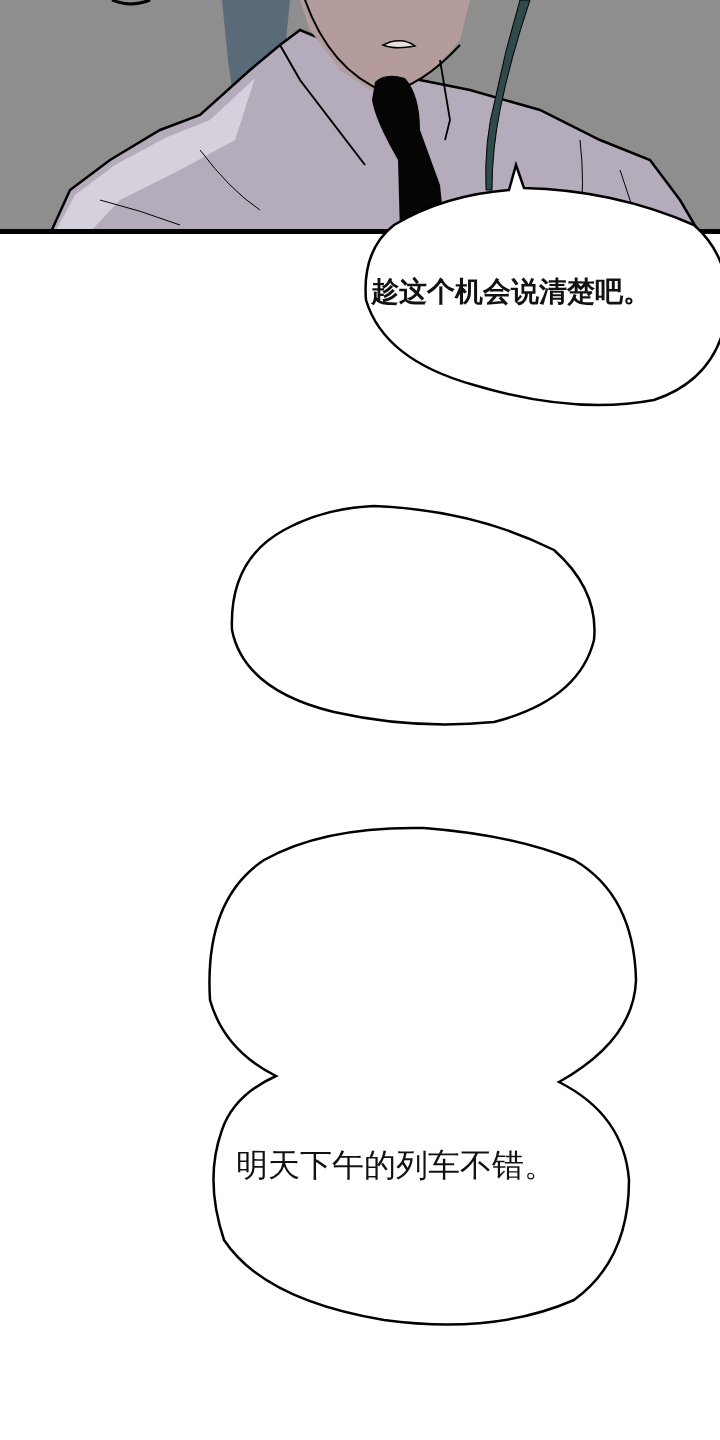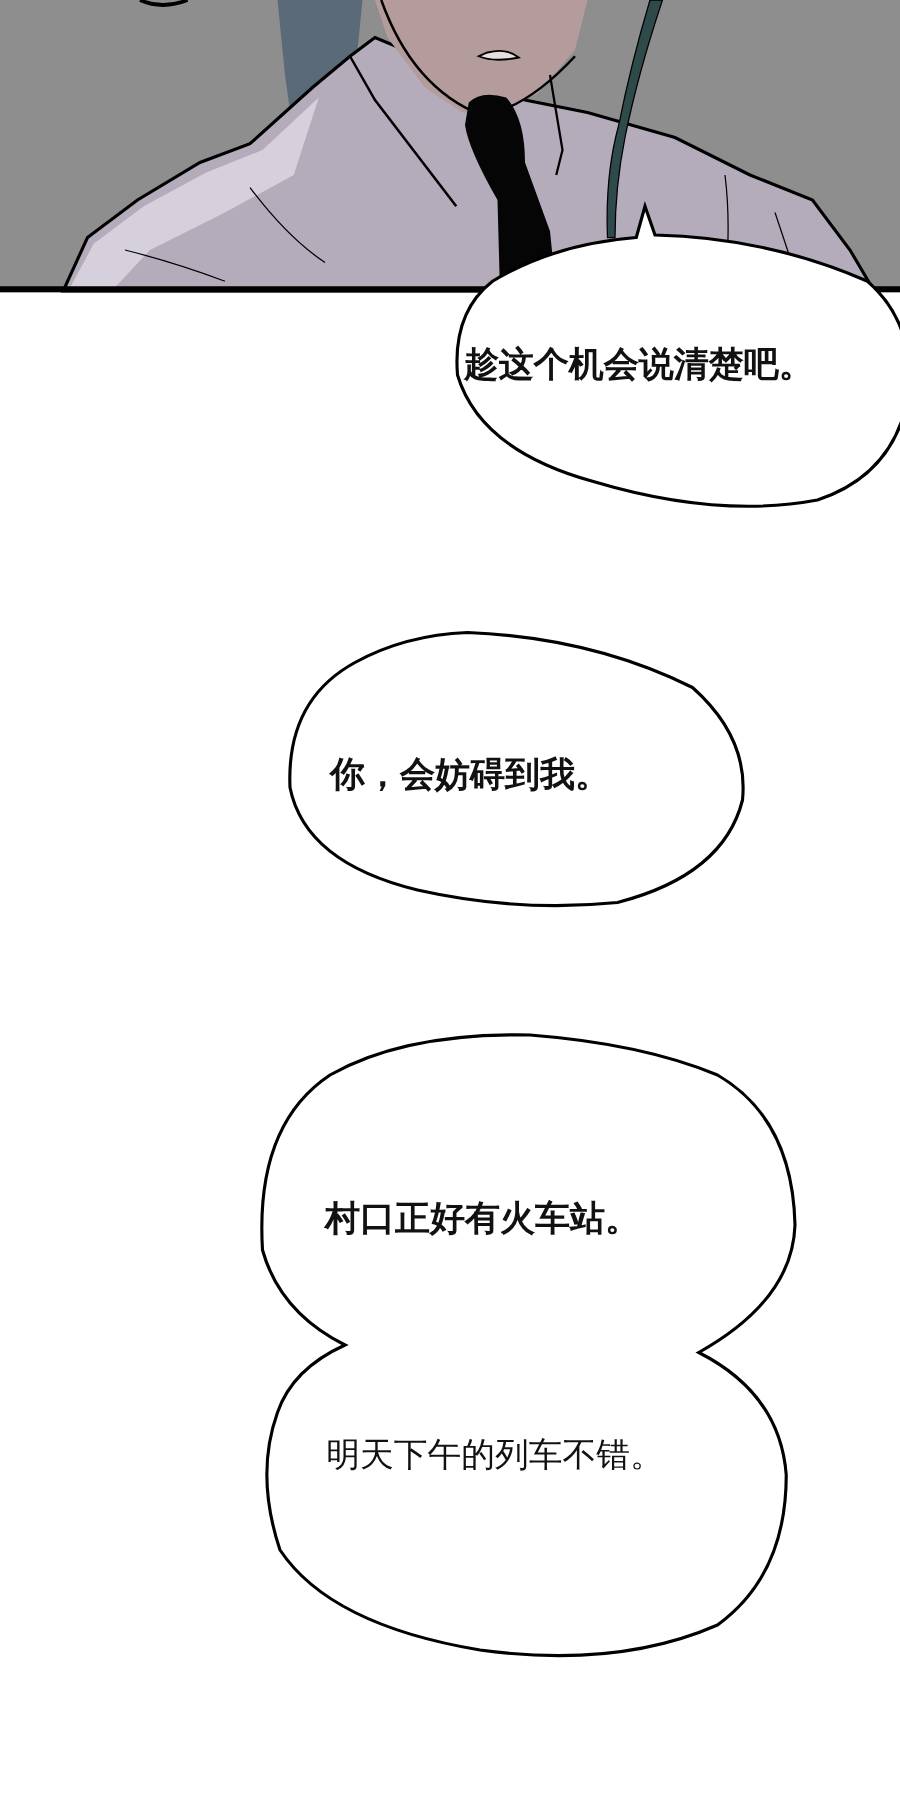--- a/index.html
+++ b/index.html
@@ -4,21 +4,21 @@
   <style>
     html, body { margin: 0; padding: 0; background: #ffffff; }
     body { width: 720px; height: 1440px; position: relative; overflow: hidden; font-family: "DejaVu Sans", "Liberation Sans", sans-serif; }
     .art-panel { position: absolute; left: 0; top: 0; width: 720px; height: 234px; overflow: hidden; }
     .art-panel svg { display: block; }
     .bubble-layer { position: absolute; left: 16px; top: 0; width: 720px; height: 1440px; pointer-events: none; padding-left: 38px; }
     .bubble-text { position: absolute; color: #111; font-weight: bold; text-align: center; white-space: nowrap; letter-spacing: 0px; }
     .t1 { left: 310px; top: 272px; width: 370px; font-size: 28px; line-height: 40px; }
     .t2 { left: 180px; top: 600px; width: 360px; font-size: 28px; line-height: 40px; }
     .t3 { left: 160px; top: 955px; width: 420px; font-size: 28px; line-height: 40px; }
-    .t4 { left: 170px; top: 1148px; width: 420px; font-size: 27px; line-height: 34px; font-weight: normal; }
+    .t4 { left: 170px; top: 1148px; width: 420px; font-size: 32px; line-height: 34px; font-weight: normal; }
   </style>
 </head>
 <body>
 
 <div class="art-panel">
   <svg width="720" height="234" viewBox="0 0 720 234" xmlns="http://www.w3.org/2000/svg">
     <rect x="0" y="0" width="720" height="234" fill="#8e8e8e"></rect>
 
     <path d="M112 0 Q130 8 150 0" fill="none" stroke="#000" stroke-width="3"></path>
 
@@ -79,18 +79,16 @@
          Q440 1335 330 1320
          Q210 1300 170 1240
          Q150 1180 168 1130
          Q180 1095 222 1076
          Q170 1050 156 1000
          Q150 900 210 860
          Q270 826 370 828 Z" fill="#ffffff" stroke="#000" stroke-width="2.5"></path>
   </svg>
 
   <div class="bubble-text t1">趁这个机会说清楚吧。</div>
-  <div class="bubble-text t2">你，会妨碍到我。</div>
-  <div class="bubble-text t3">村口正好有火车站。</div>
   <div class="bubble-text t4">
     <div>明天下午的列车不错。</div>
   </div>
 </div>
 
 </body></html>

